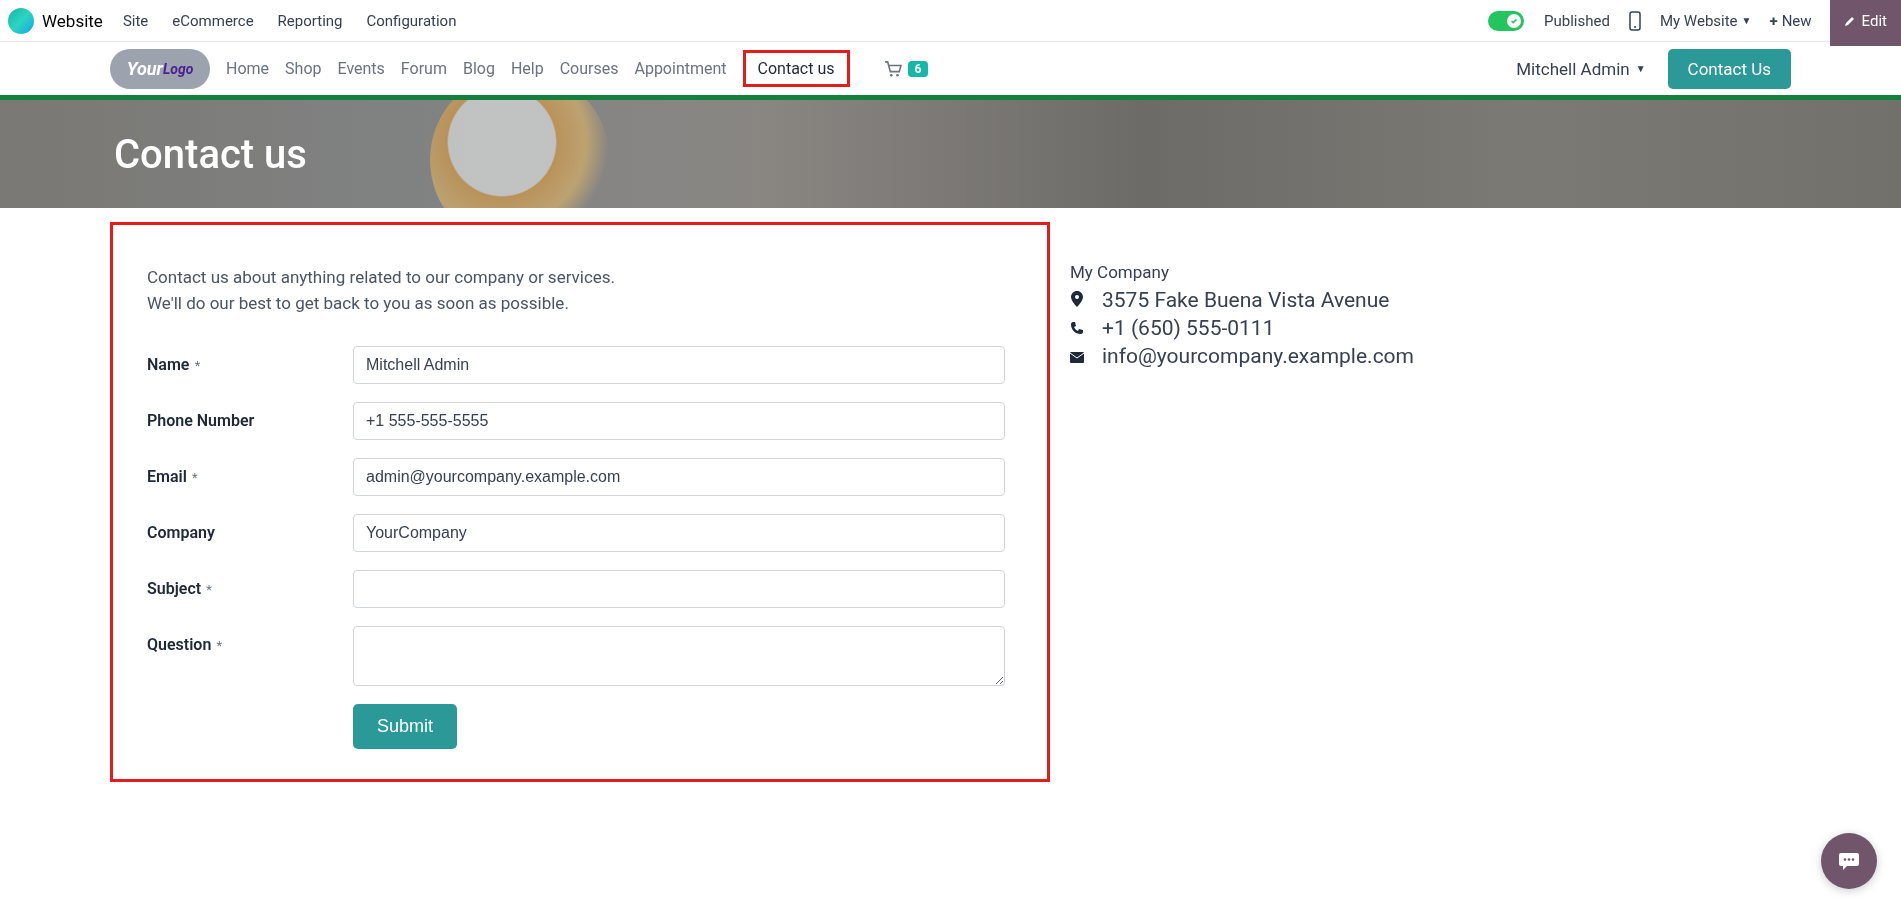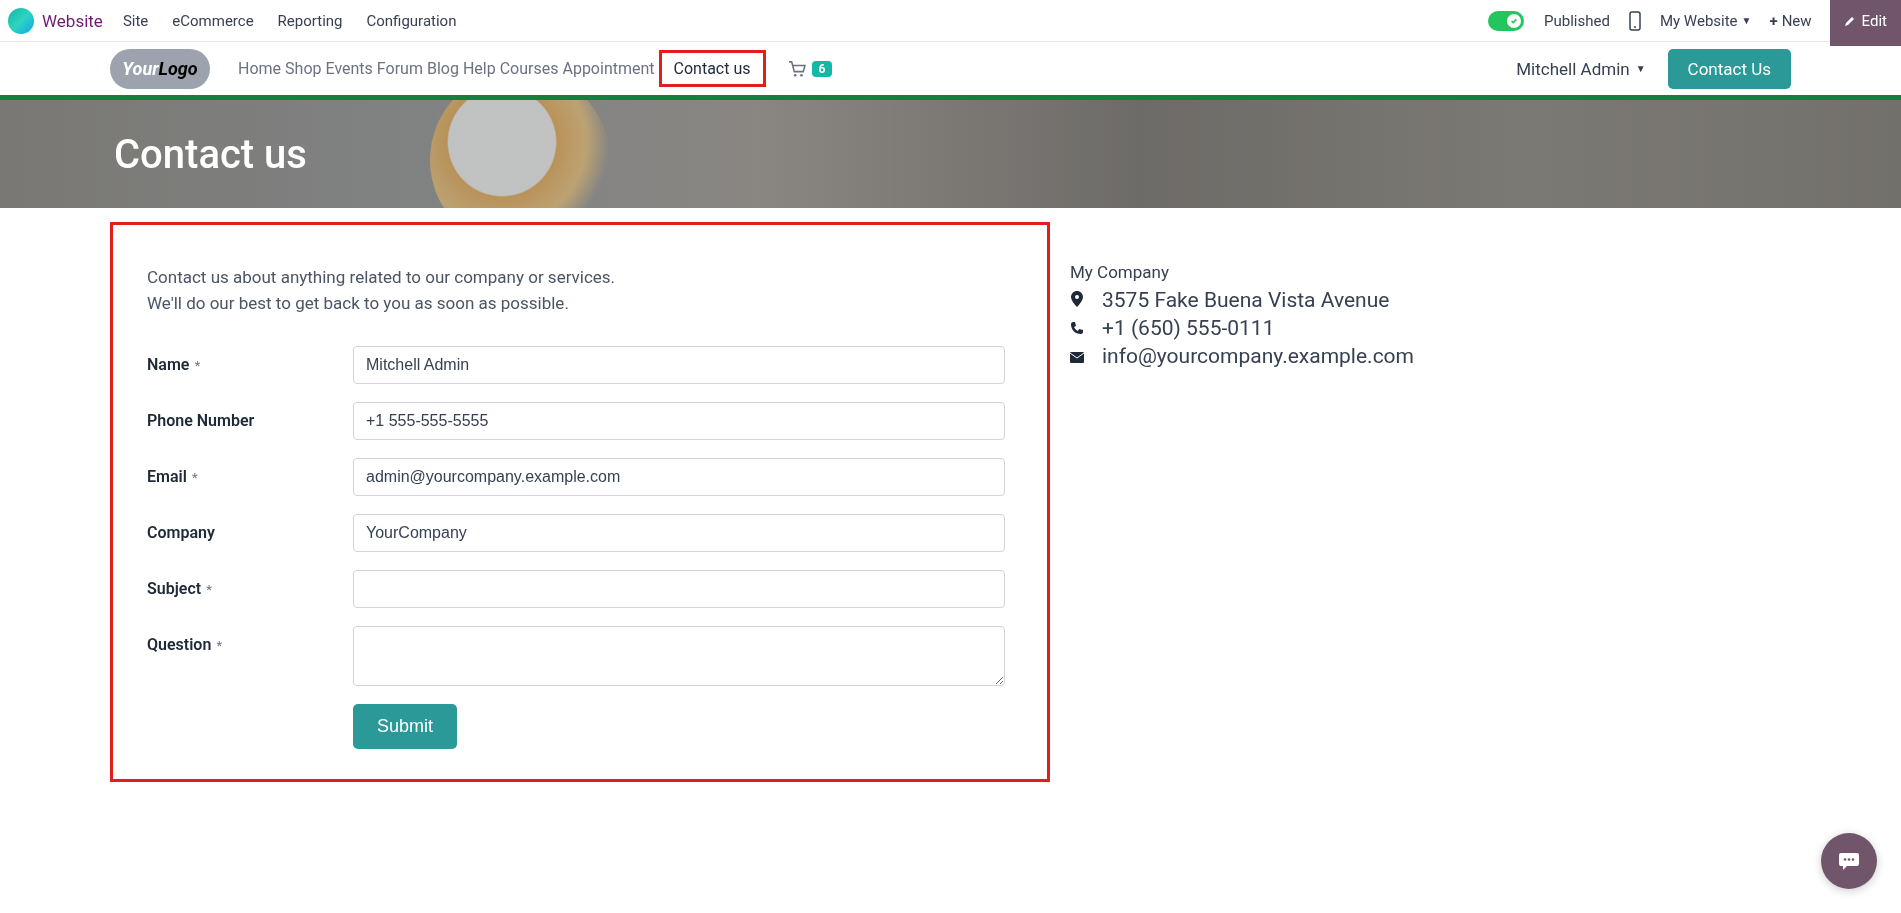--- a/index.html
+++ b/index.html
@@ -1,40 +1,40 @@
 <!DOCTYPE html>
 <html><head>
 <meta charset="utf-8">
 <style>
 * { margin: 0; padding: 0; box-sizing: border-box; }
 body { font-family: -apple-system, BlinkMacSystemFont, "Segoe UI", Roboto, "Helvetica Neue", Arial, sans-serif; font-size: 15px; color: #374151; background: #fff; }
 
 
 .admin-bar { display: flex; align-items: center; height: 42px; padding: 0 0 0 8px; border-bottom: 1px solid #e5e7eb; }
 .admin-logo { width: 26px; height: 26px; border-radius: 50%; background: linear-gradient(135deg, #14b8a6 0%, #2dd4bf 50%, #0ea5e9 100%); margin-right: 8px; }
-.admin-title { font-size: 17px; color: #701a75; margin-right: 20px; }
+.admin-title { font-size: 17px; color: #000000; margin-right: 20px; }
 .admin-menu { display: flex; gap: 24px; }
 .admin-menu-item { color: #374151; cursor: pointer; font-size: 15px; }
 .admin-right { margin-left: auto; display: flex; align-items: center; gap: 18px; padding-right: 0; }
 .toggle { width: 36px; height: 20px; background: #22c55e; border-radius: 10px; position: relative; display: inline-flex; align-items: center; }
 .toggle-dot { width: 14px; height: 14px; background: #fff; border-radius: 50%; position: absolute; right: 3px; display: flex; align-items: center; justify-content: center; }
 .toggle-check { width: 8px; height: 8px; }
 .published-wrap { display: flex; align-items: center; gap: 20px; }
 .mobile-icon { width: 14px; height: 20px; }
 .my-website { display: flex; align-items: center; gap: 4px; cursor: pointer; }
 .caret-down { font-size: 10px; }
 .new-btn { display: flex; align-items: center; gap: 4px; cursor: pointer; }
 .edit-btn { background: #71556b; color: #fff; padding: 0 14px; height: 50px; display: flex; align-items: center; gap: 6px; cursor: pointer; }
 
 
 .site-header { display: flex; align-items: center; height: 58px; padding: 0 110px; border-bottom: 5px solid #15803d; }
 .site-logo { width: 100px; height: 40px; background: #9ca3af; border-radius: 20px; display: flex; align-items: center; justify-content: center; font-style: italic; font-weight: bold; }
 .site-logo-your { color: #fff; font-size: 18px; }
-.site-logo-logo { color: #000000; font-size: 18px; }
-.site-nav { display: flex; gap: 4px; margin-left: 28px; align-items: center; text-align: center; }
+.site-logo-logo { color: #4c1d95; font-size: 14px; }
+.site-nav { display: flex; gap: 16px; margin-left: 16px; align-items: center; text-align: center; }
 .site-nav-item { color: #6b7280; cursor: pointer; font-size: 16px; }
 .site-nav-item.active { color: #1f2937; border: 3px solid #e11d1d; padding: 6px 12px; }
 .cart-wrap { display: flex; align-items: center; gap: 6px; margin-left: 18px; cursor: pointer; }
 .cart-icon { width: 18px; height: 16px; }
 .cart-badge { background: #14b8a6; color: #fff; font-size: 12px; font-weight: bold; padding: 1px 7px; border-radius: 4px; }
 .site-user { margin-left: auto; display: flex; align-items: center; gap: 6px; cursor: pointer; font-size: 17px; color: #374151; }
 .contact-btn { background: #2b9997; color: #fff; padding: 10px 20px; border-radius: 5px; margin-left: 22px; cursor: pointer; font-size: 17px; }
 
 
 .hero { height: 108px; background: linear-gradient(rgba(60,70,80,0.55), rgba(60,70,80,0.55)), linear-gradient(90deg, #c4b5a0 0%, #d6cfc4 25%, #e8d5c0 40%, #a99884 60%, #c9b89f 80%, #b5a48c 100%); display: flex; align-items: center; padding: 0 114px; position: relative; overflow: hidden; }

